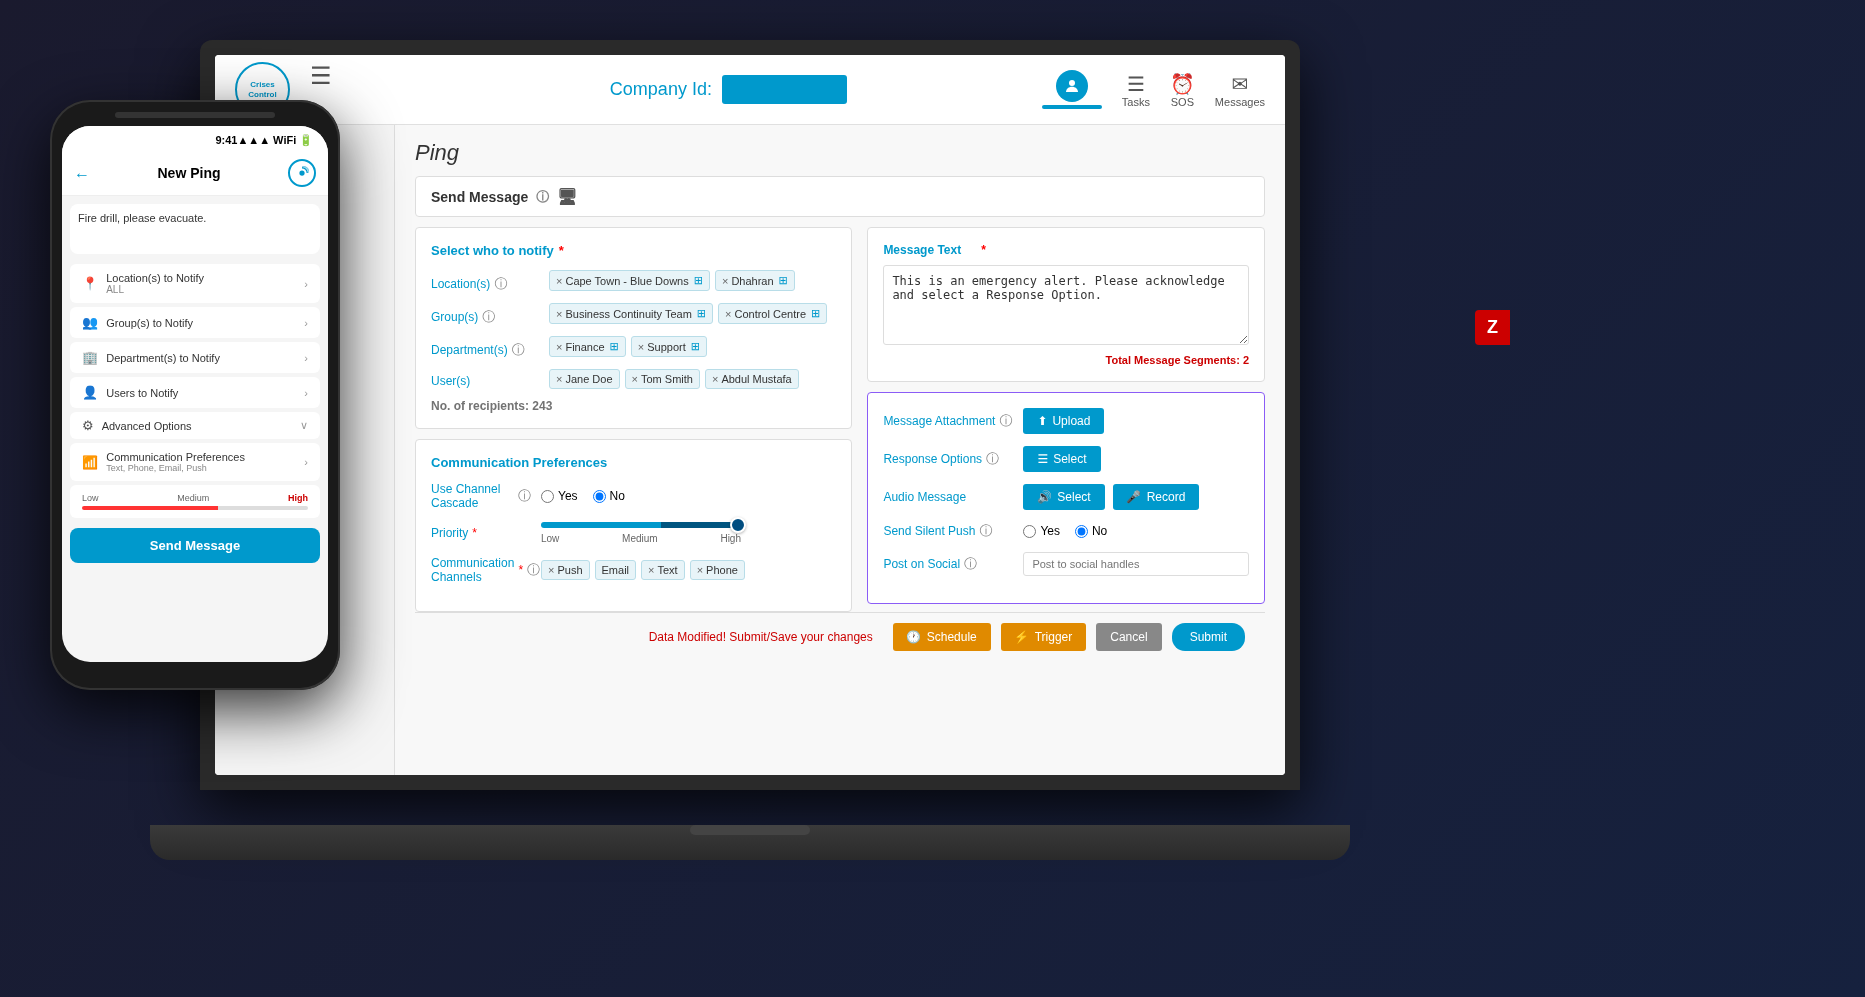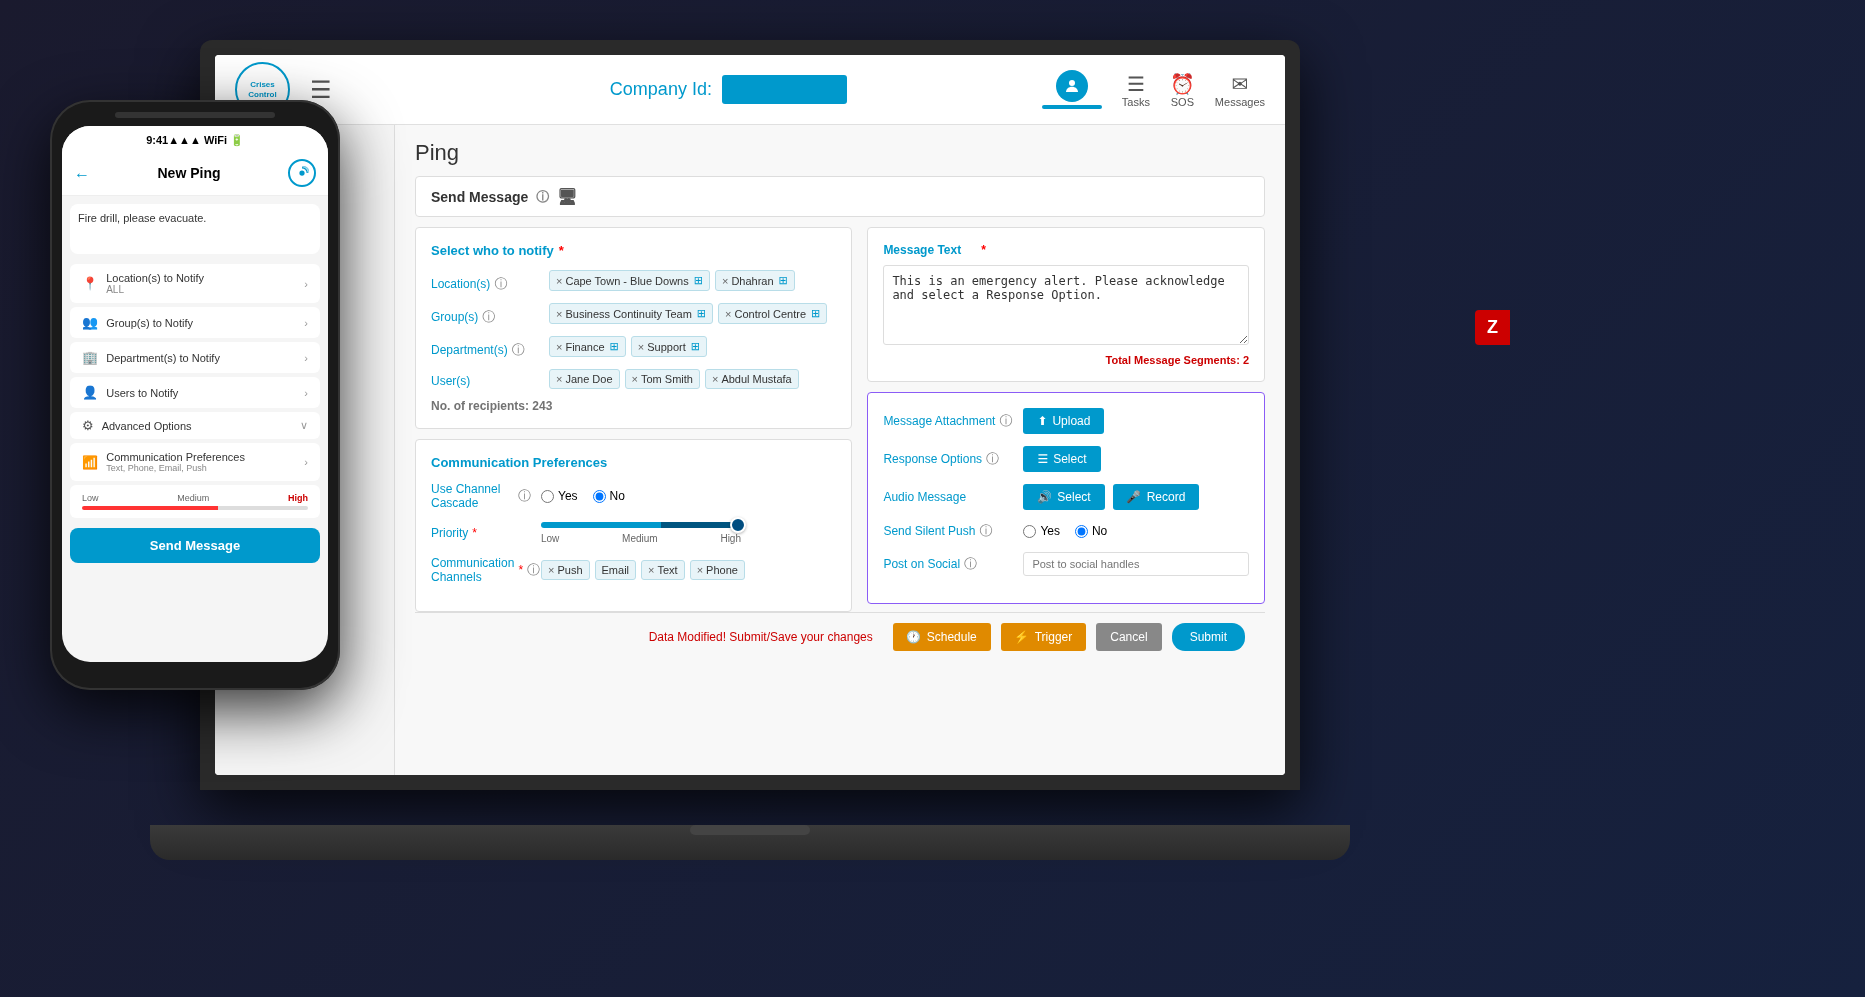--- a/index.html
+++ b/index.html
@@ -70,21 +70,20 @@
       align-items: center;
       height: 70px;
       background: #fff;
       border-bottom: 1px solid #e0e0e0;
       padding: 0 20px;
       flex-shrink: 0;
     }
 
     .logo-area {
       display: flex;
-      align-items: center;
       width: 180px;
     }
 
     .logo-circle {
       width: 55px;
       height: 55px;
       border-radius: 50%;
       border: 2px solid #0099cc;
       display: flex;
       align-items: center;
@@ -233,20 +232,21 @@
       background: #f8f8f8;
       overflow-y: auto;
       padding: 15px 20px;
     }
 
     .page-title {
       font-size: 22px;
       font-weight: 400;
       color: #333;
       margin-bottom: 10px;
+      font-style: italic;
     }
 
     .send-message-header {
       background: #fff;
       border: 1px solid #ddd;
       border-radius: 4px;
       padding: 10px 15px;
       margin-bottom: 10px;
       display: flex;
       align-items: center;
@@ -623,21 +623,21 @@
       height: calc(100% - 30px);
       background: #f5f5f5;
       border-radius: 28px;
       overflow: hidden;
       display: flex;
       flex-direction: column;
     }
 
     .phone-status-bar {
       display: flex;
-      justify-content: center;
+      justify-content: flex-end;
       padding: 8px 15px 4px;
       background: #fff;
       font-size: 11px;
       font-weight: bold;
     }
 
     .phone-header {
       background: #fff;
       padding: 8px 12px;
       display: flex;

